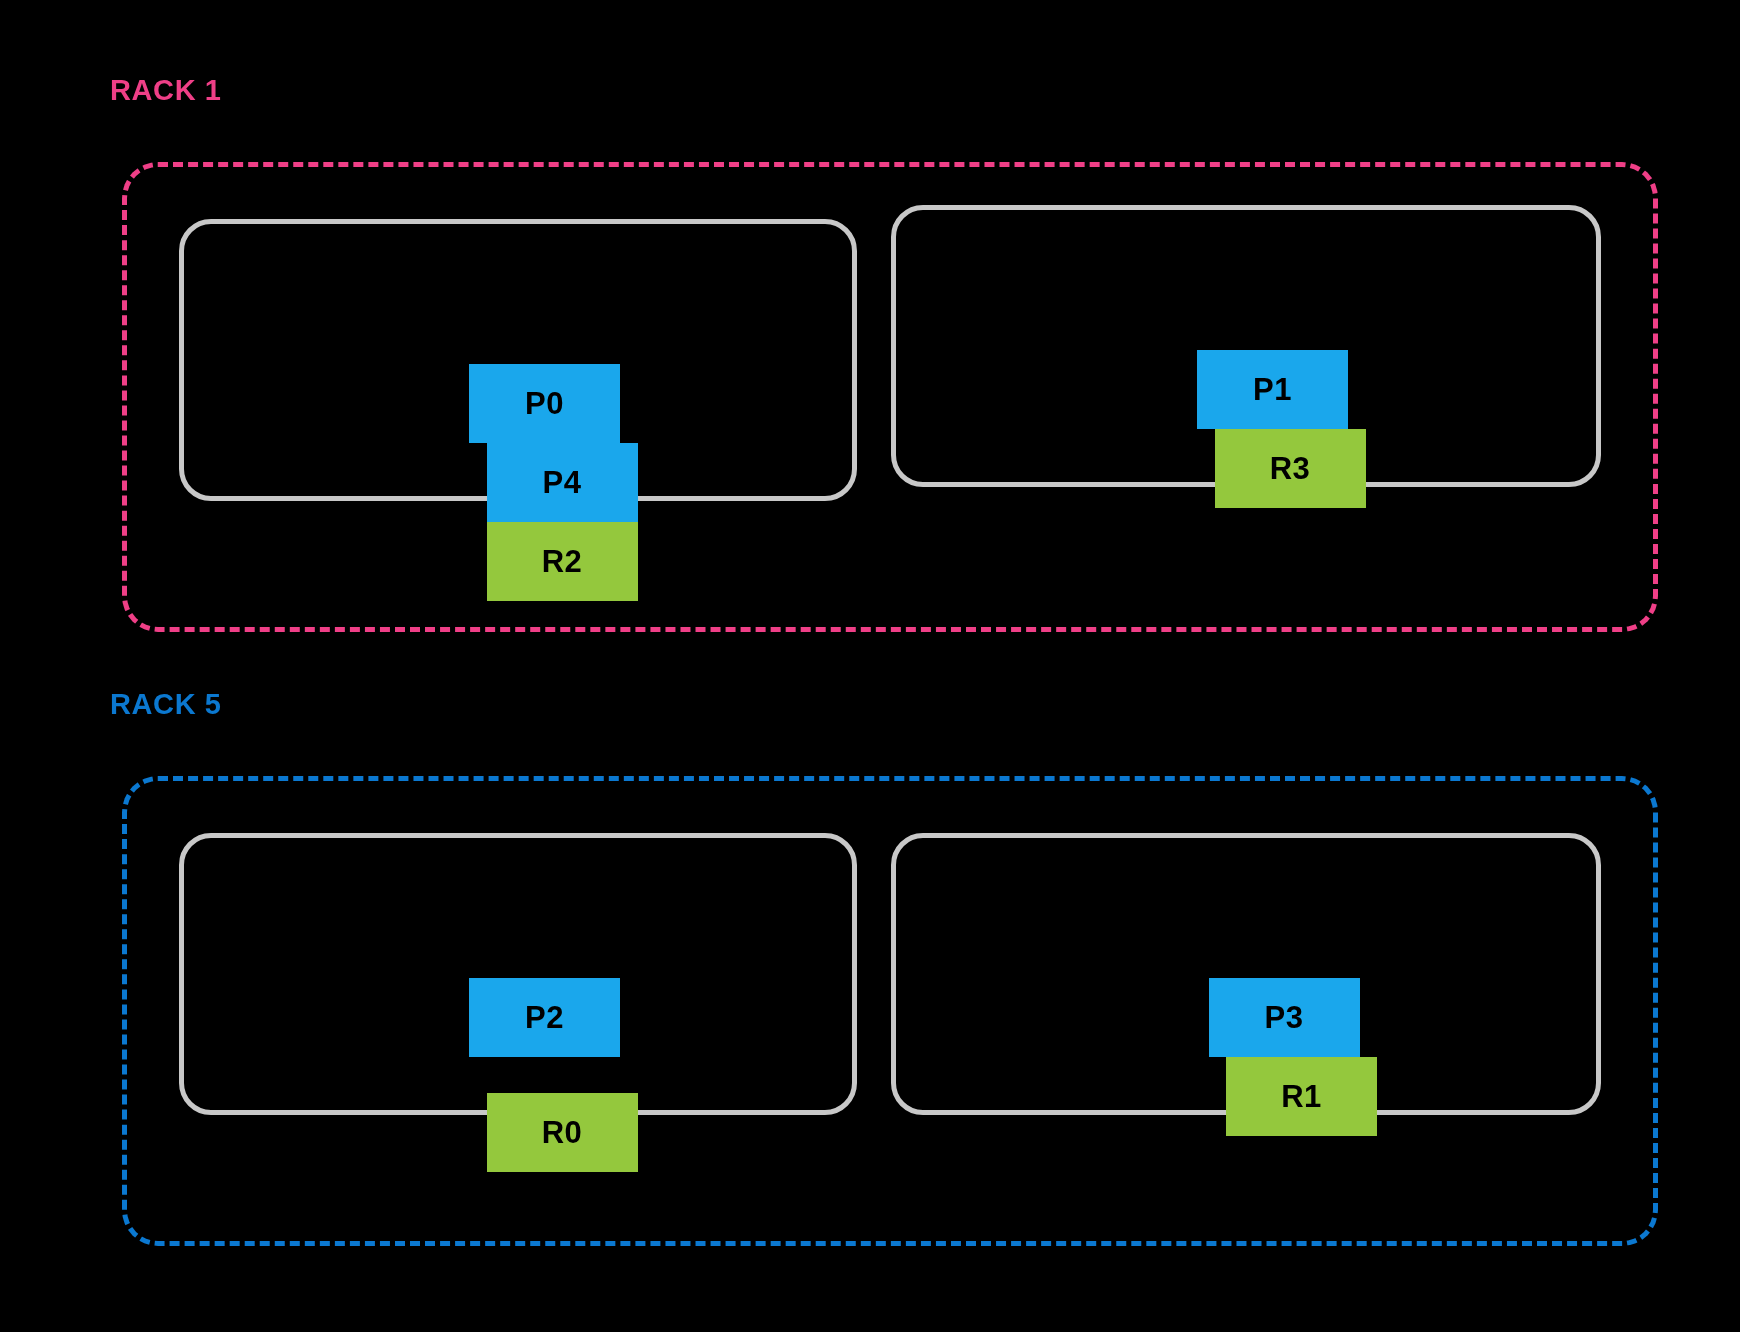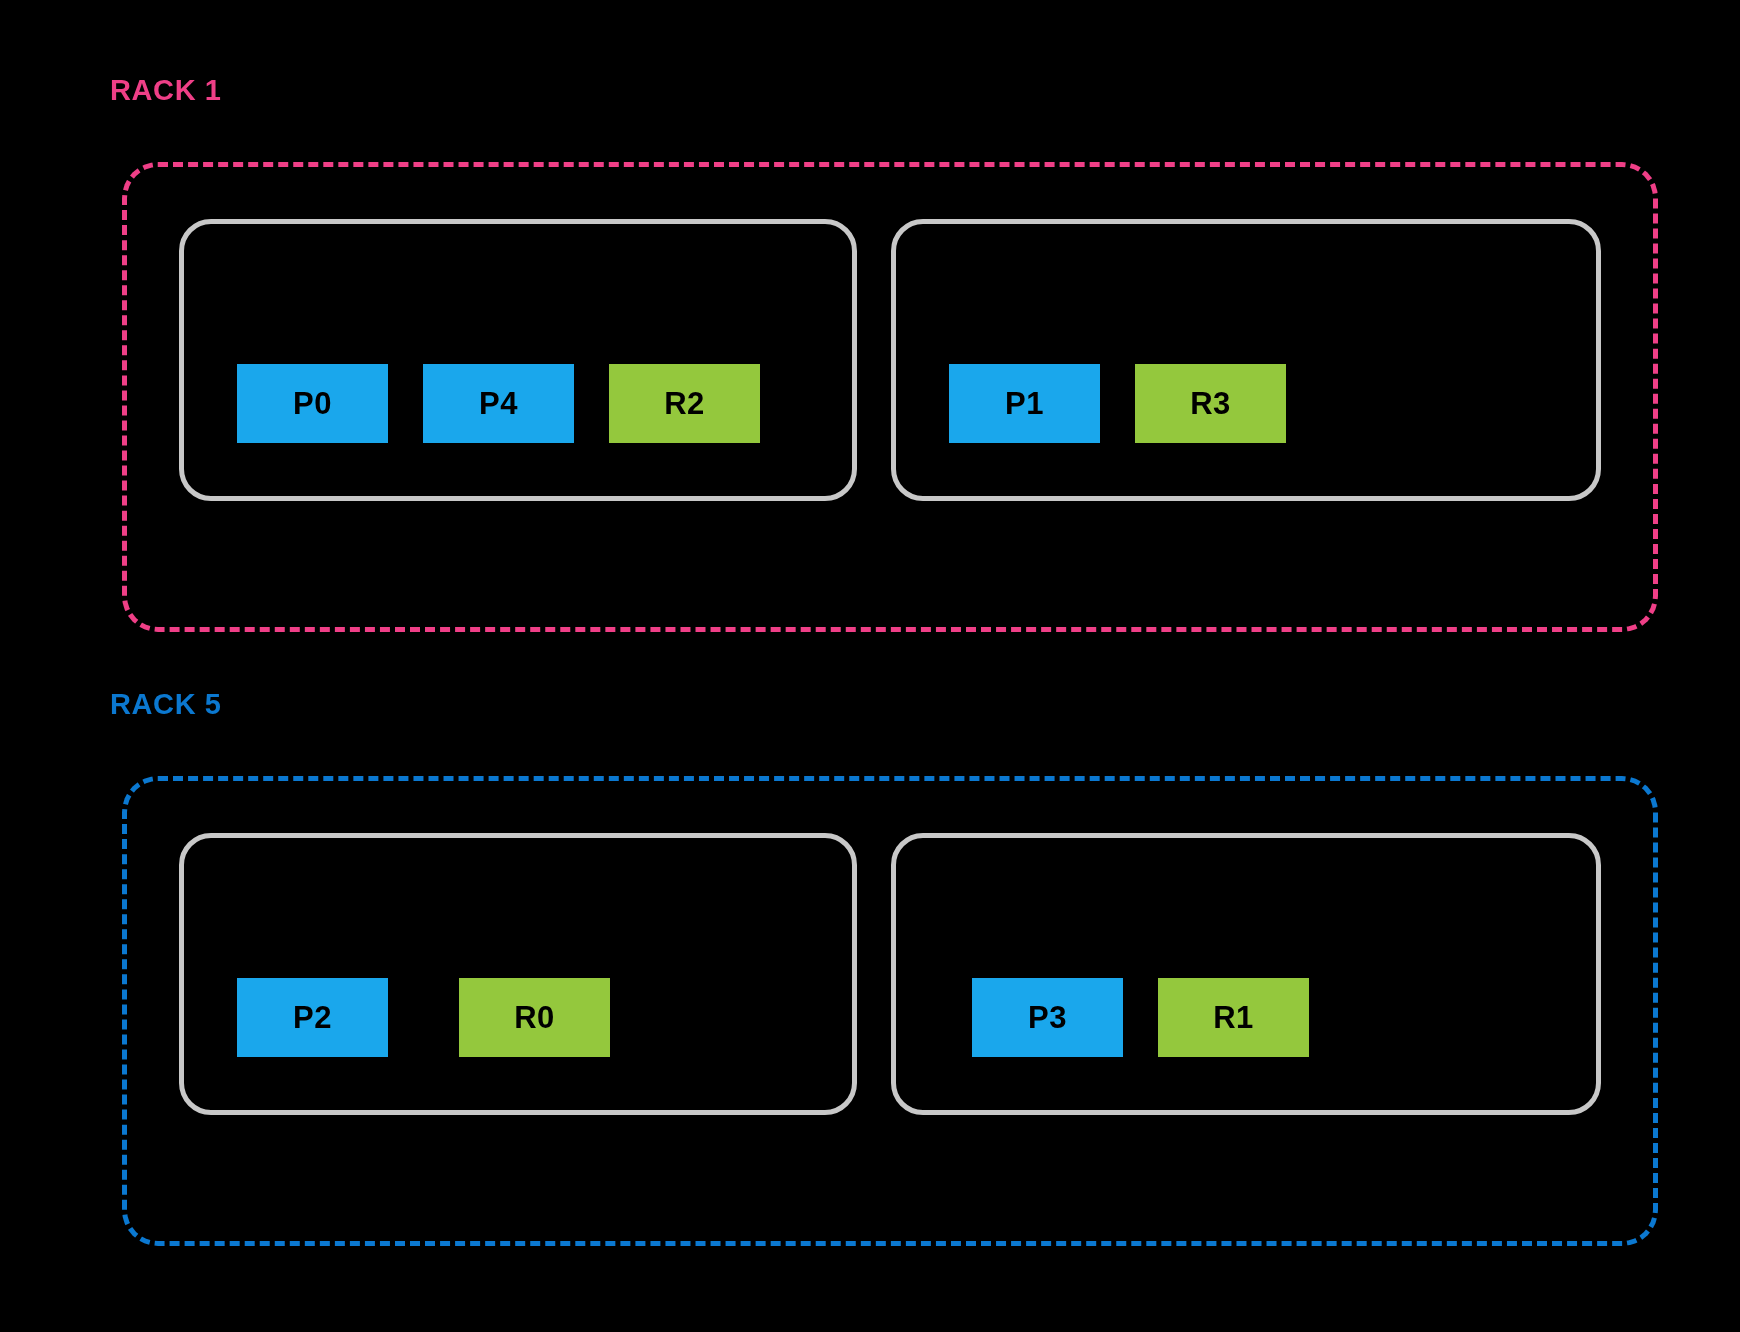--- a/index.html
+++ b/index.html
@@ -48,20 +48,21 @@
     box-sizing: border-box;
     border: 5px solid #c8c8c8;
     border-radius: 32px;
     background: transparent;
   }
   .node-inner {
     position: absolute;
     left: 0;
     right: 0;
     display: flex;
+    flex-direction: column;
     align-items: center;
   }
 
   
   .chip {
     width: 151px;
     height: 79px;
     display: flex;
     align-items: center;
     justify-content: center;
@@ -90,21 +91,21 @@
     <div class="rack-boundary" style="left:122px; top:162px; width:1536px; height:470px; border-color:#ef3f87;"></div>
 
     <div class="node-box" style="left:179px; top:219px; width:678px; height:282px;">
       <div class="node-inner" style="top:140px; padding-left:53px;">
         <div class="chip primary">P0</div>
         <div class="chip primary">P4</div>
         <div class="chip replica">R2</div>
       </div>
     </div>
 
-    <div class="node-box" style="left:891px; top:219px; width:710px; height:282px;">
+    <div class="node-box" style="left:891px; top:205px; width:710px; height:282px;">
       <div class="node-inner" style="top:140px; padding-left:53px;">
         <div class="chip primary">P1</div>
         <div class="chip replica">R3</div>
       </div>
     </div>
   </div>
 
   <div class="rack-group" style="left:0; top:614px; width:1740px; height:660px;">
 
     <div class="rack-label" style="left:110px; top:76px; color:#0b78d0;">RACK 5</div>

